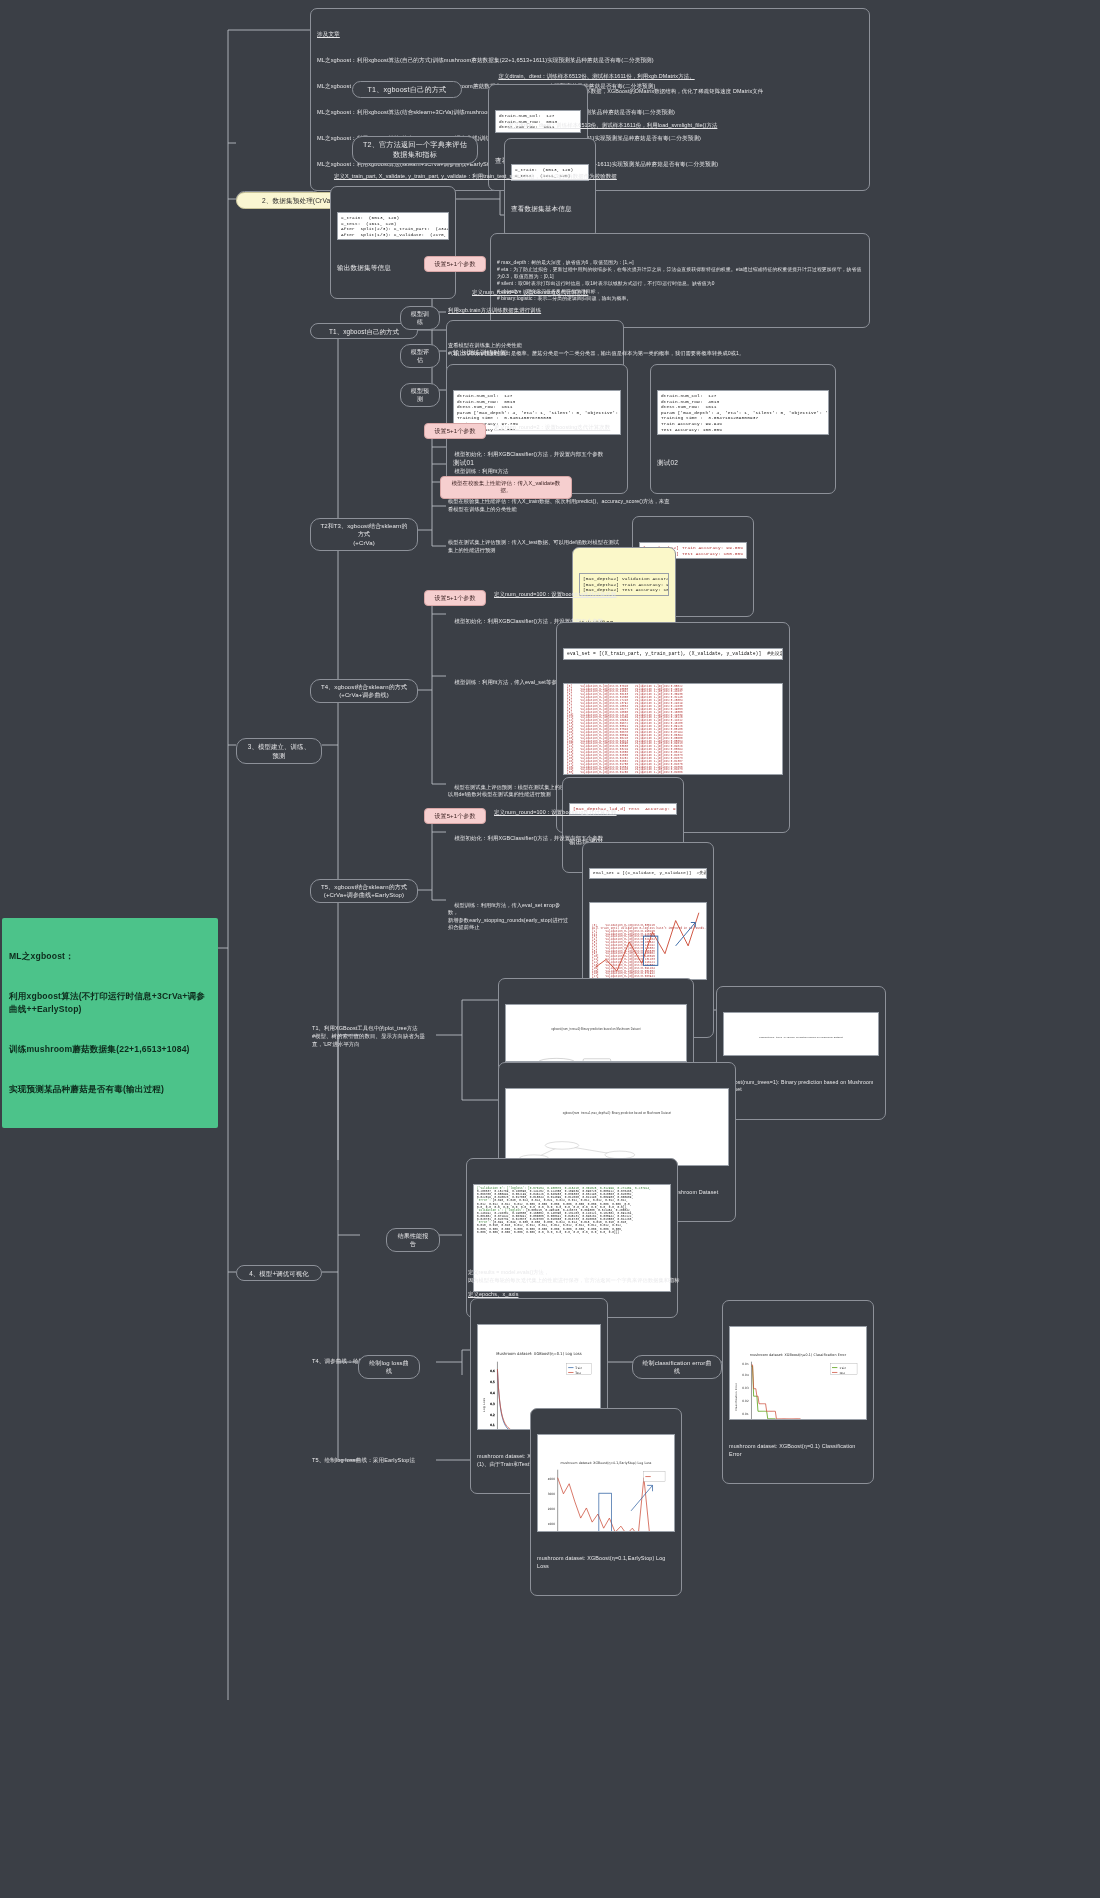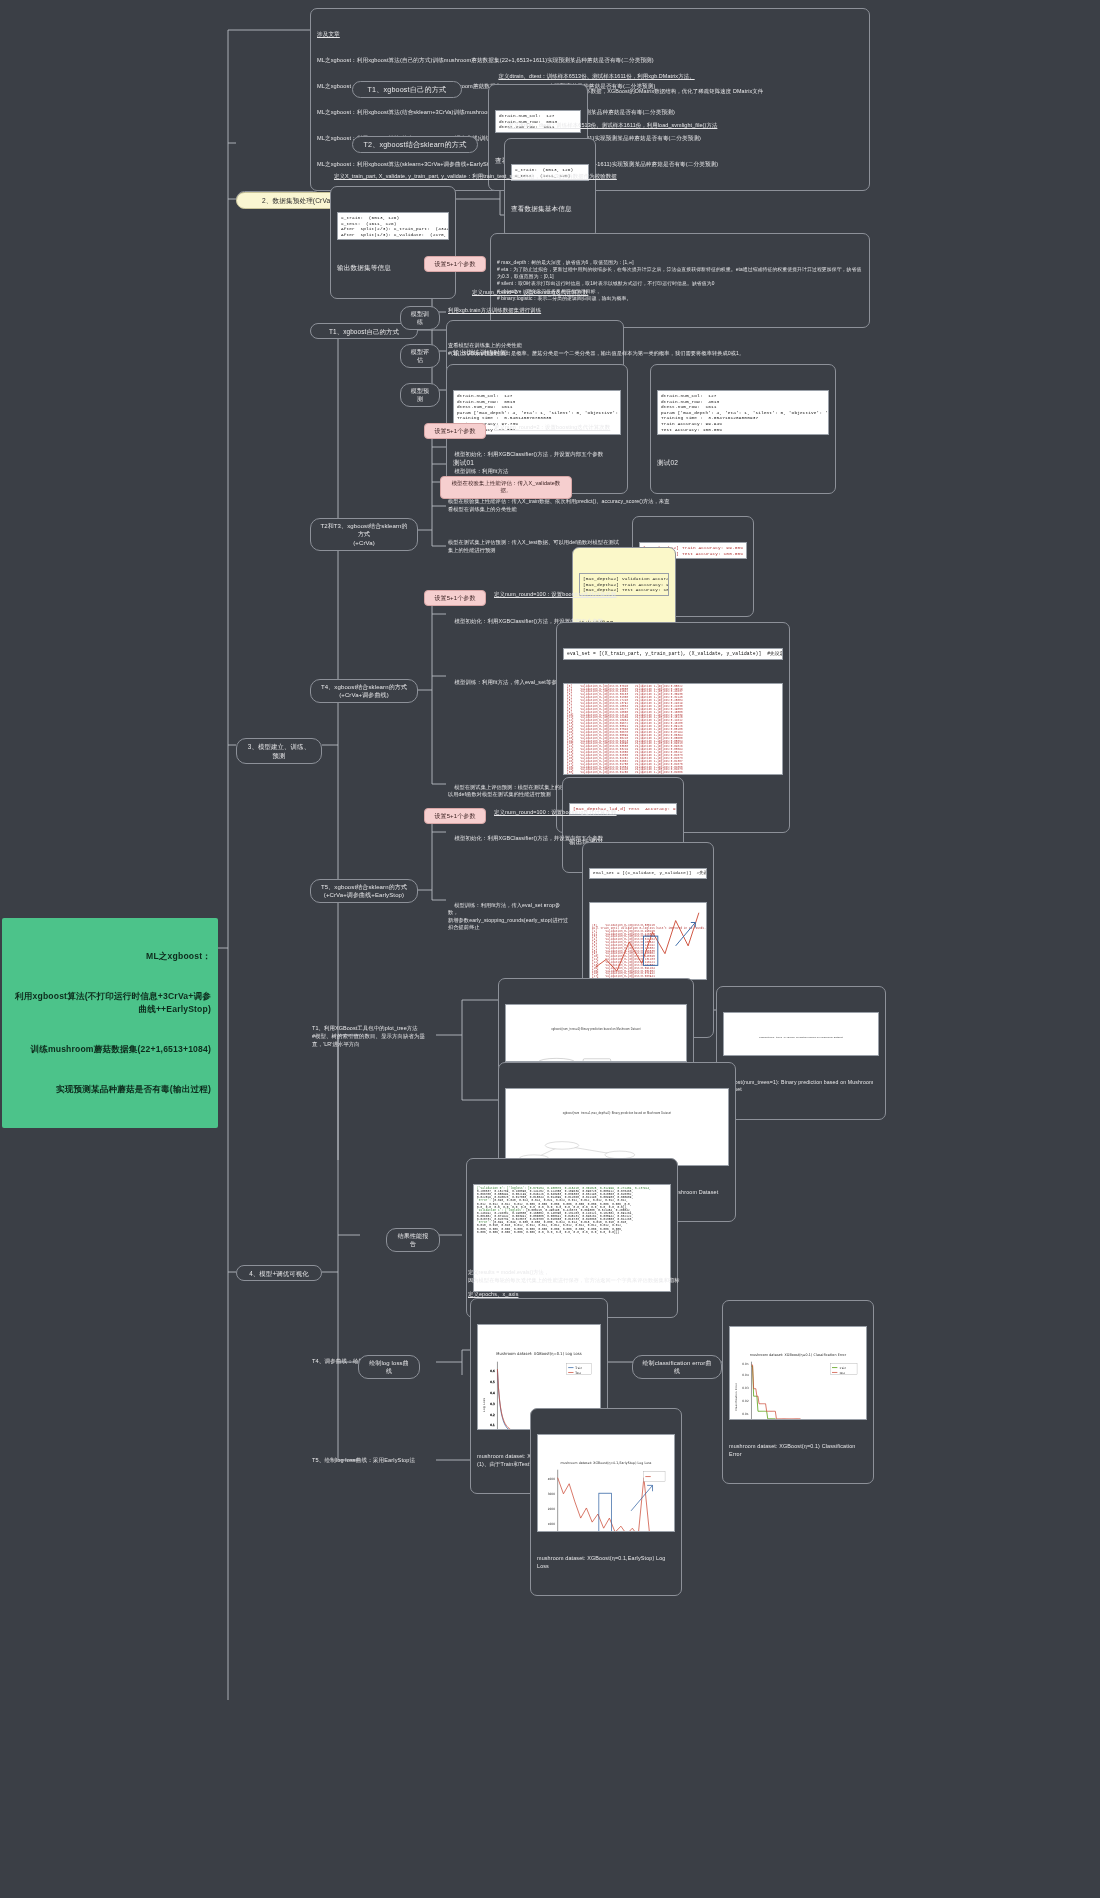--- a/index.html
+++ b/index.html
@@ -30,21 +30,20 @@
   }
   
   .root {
     background: #4cc38a;
     color: #0d2b1c;
     font-weight: bold;
     font-size: 8.6px;
     line-height: 1.55;
     padding: 5px 7px;
     border-radius: 2px;
-    text-align: right;
   }
   
   .pill {
     border: 1px solid #8d9199;
     border-radius: 10px;
     padding: 2.5px 8px;
     background: #3b3f46;
     text-align: center;
   }
   .pill.yellow {
@@ -178,21 +177,21 @@
     <span style="text-decoration:underline;">定义dtrain、dtest：训练样本6513份、测试样本1611份，利用xgb.DMatrix方法、</span><br>
     <span>#(1)、XGBoost加载libsvm格式的文本数据，XGBoost的DMatrix数据结构，优化了稀疏矩阵速度 DMatrix文件</span>
   </div>
   <div class="node boxed" style="left:488px; top:84px; width:100px;">
     <div class="code">dtrain.num_col:  127
 dtrain.num_row:  6513
 dtest.num_row:  1611</div>
     <span class="cap">查看数据集基本信息</span>
   </div>
 
-  <div class="node pill" style="left:352px; top:136px; width:126px;">T2、xgboost结合sklearn的方式</div>
+  <div class="node pill" style="left:352px; top:136px; width:126px;">T2、官方法返回一个字典来评估数据集和指标</div>
   <div class="node txt" style="left:506px; top:121px; width:280px; font-size:5.4px; text-decoration:underline;">定义dtrain、dtest：训练样本6513份、测试样本1611份，利用load_svmlight_file()方法</div>
   <div class="node boxed" style="left:504px; top:138px; width:92px;">
     <div class="code">X_train:  (6513, 126)
 X_test:  (1611, 126)</div>
     <span class="cap">查看数据集基本信息</span>
   </div>
 
   <div class="node pill yellow" style="left:236px; top:192px; width:144px; font-size:6.6px;">2、数据集预处理(CrVa)——T3</div>
   <div class="node txt" style="left:332px; top:172px; width:320px; font-size:5.4px; text-decoration:underline;">定义X_train_part, X_validate, y_train_part, y_validate：利用train_test_split()方法，切分1/3的3拆数据作为校验数据</div>
   <div class="node boxed" style="left:330px; top:186px; width:126px;">

